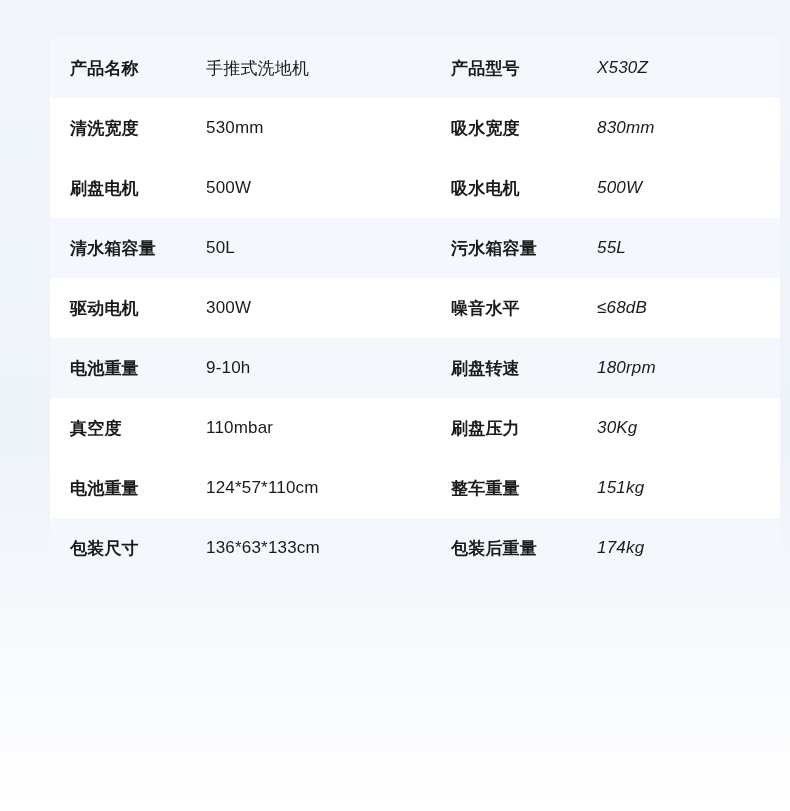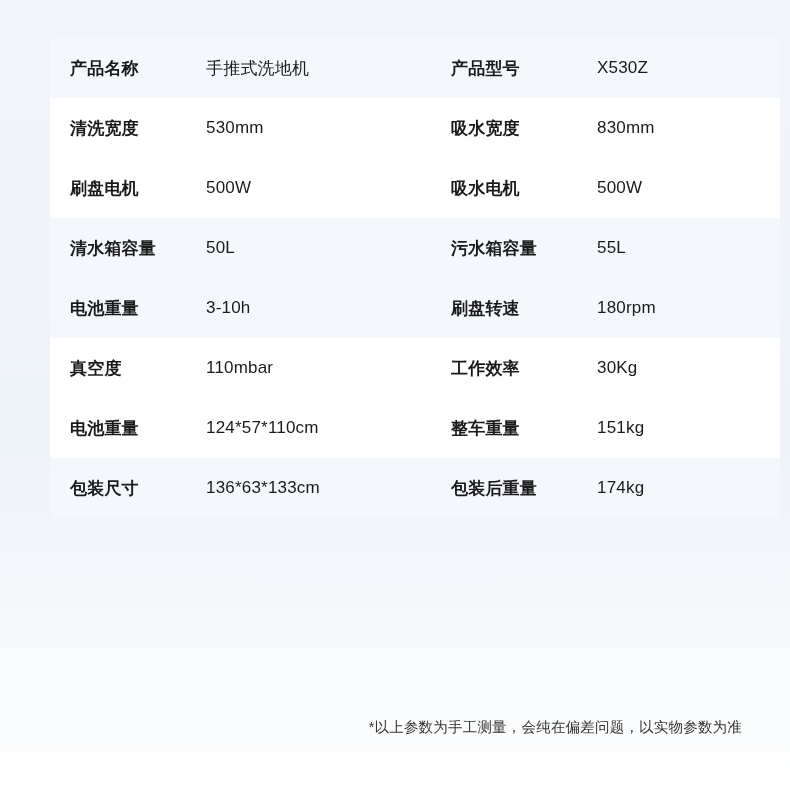--- a/index.html
+++ b/index.html
@@ -64,20 +64,21 @@
   .col-label2 {
     width: 140px;
     font-weight: bold;
     padding-left: 8px !important;
     margin-left: 29px;
   }
   .col-value2 {
     width: 183px;
     font-weight: normal;
     padding-left: 6px !important;
+    font-style: italic;
   }
   .footnote {
     position: absolute;
     right: 48px;
     top: 718px;
     font-size: 14.5px;
     color: #333333;
     letter-spacing: 0.2px;
   }
 </style>
@@ -112,32 +113,38 @@
           <td class="col-value2">500W</td>
         </tr>
 
         <tr class="odd">
           <td class="col-label">清水箱容量</td>
           <td class="col-value">50L</td>
           <td class="col-label2">污水箱容量</td>
           <td class="col-value2">55L</td>
         </tr>
 
+        <tr class="even">
+          <td class="col-label">驱动电机</td>
+          <td class="col-value">300W</td>
+          <td class="col-label2">噪音水平</td>
+          <td class="col-value2">≤68dB</td>
+        </tr>
 
         <tr class="odd">
           <td class="col-label">电池重量</td>
-          <td class="col-value">3-10h</td>
+          <td class="col-value">9-10h</td>
           <td class="col-label2">刷盘转速</td>
           <td class="col-value2">180rpm</td>
         </tr>
 
         <tr class="even">
           <td class="col-label">真空度</td>
           <td class="col-value">110mbar</td>
-          <td class="col-label2">工作效率</td>
+          <td class="col-label2">刷盘压力</td>
           <td class="col-value2">30Kg</td>
         </tr>
 
 
         <tr class="even">
           <td class="col-label">电池重量</td>
           <td class="col-value">124*57*110cm</td>
           <td class="col-label2">整车重量</td>
           <td class="col-value2">151kg</td>
         </tr>
@@ -146,15 +153,14 @@
           <td class="col-label">包装尺寸</td>
           <td class="col-value">136*63*133cm</td>
           <td class="col-label2">包装后重量</td>
           <td class="col-value2">174kg</td>
         </tr>
 
       </tbody>
     </table>
   </div>
 
-  <div class="footnote">*以上参数为手工测量，会纯在偏差问题，以实物参数为准</div>
 
 </div>
 
 </body></html>

